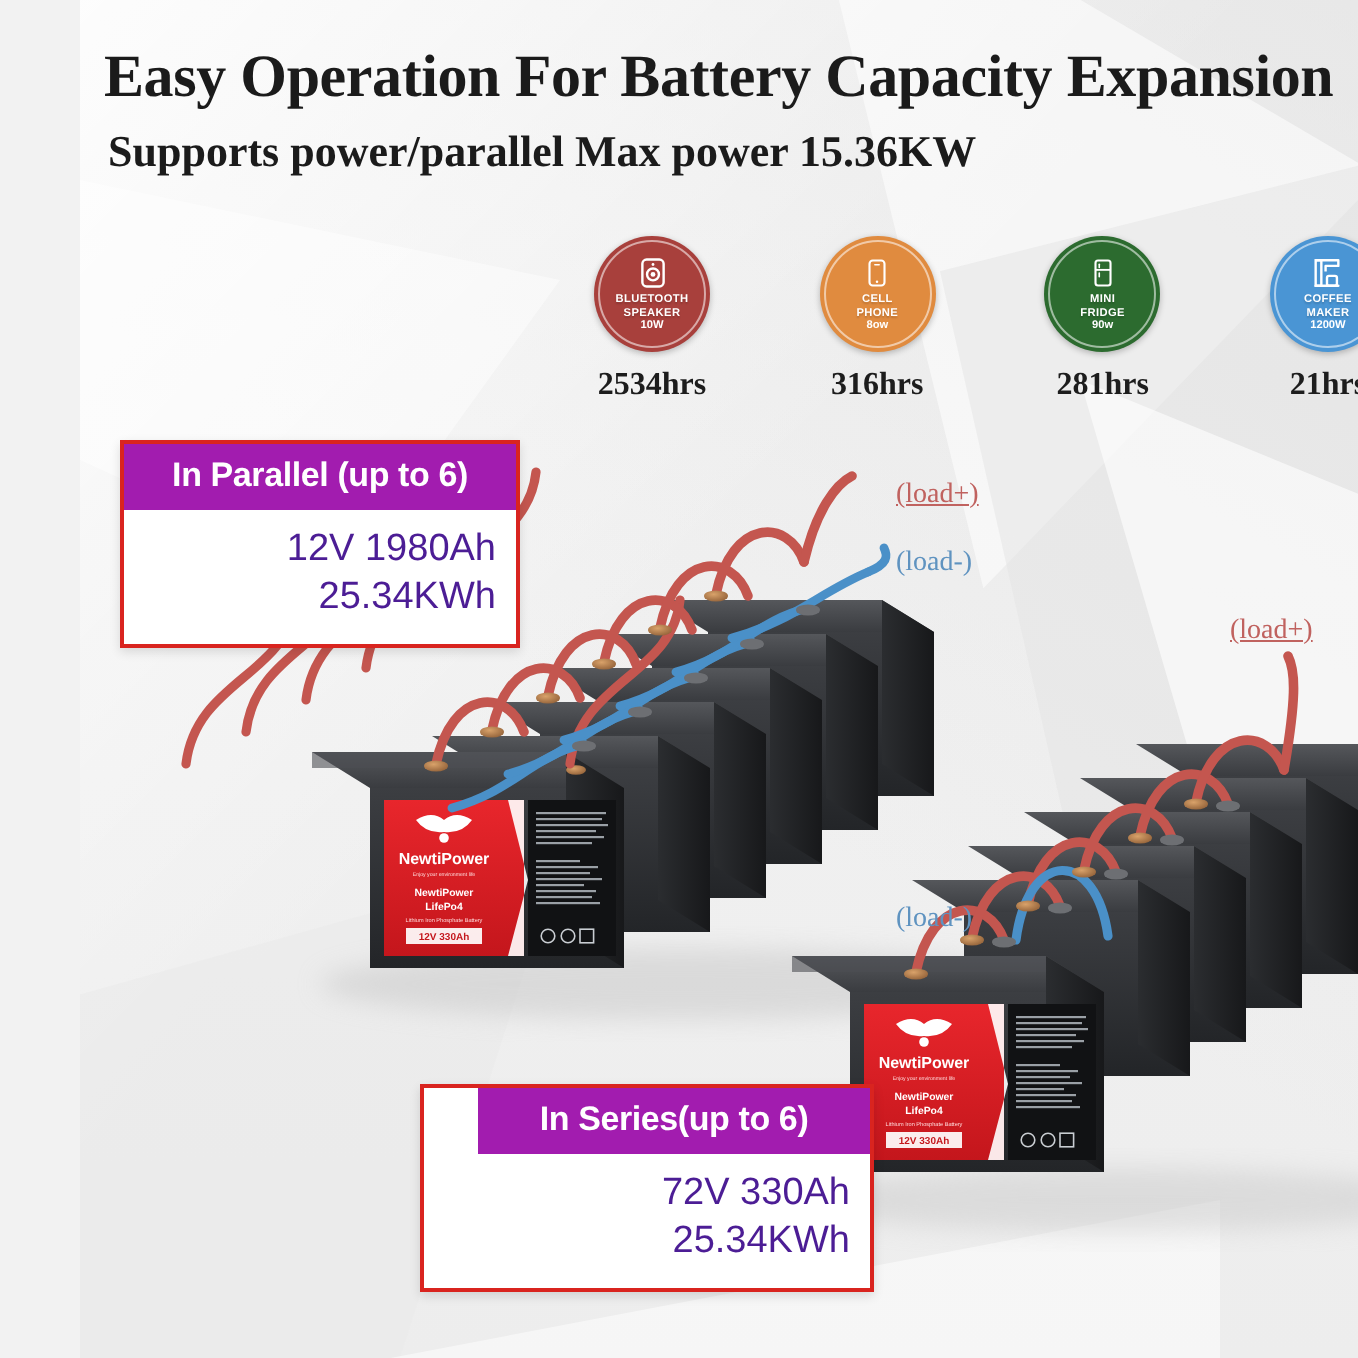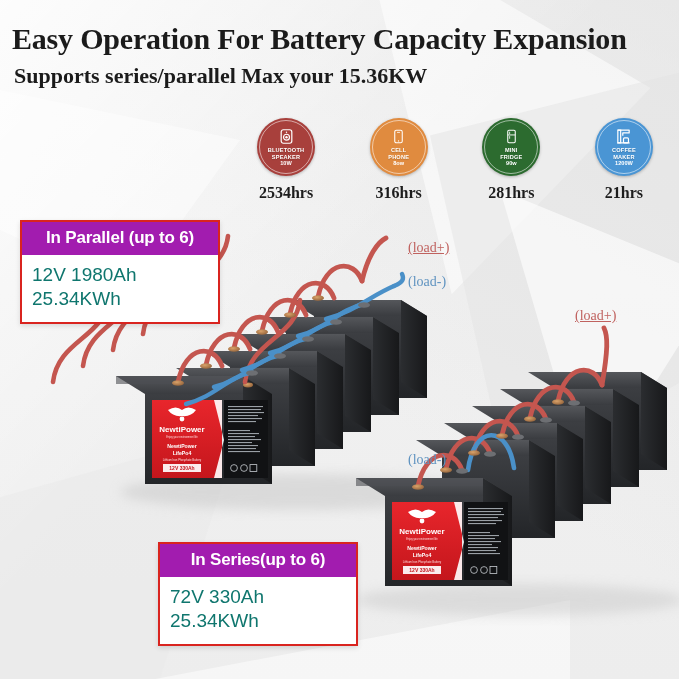--- a/index.html
+++ b/index.html
@@ -9,20 +9,21 @@
     background:#f2f2f2;
     position:relative;
   }
   #stage{
     position:absolute;inset:0;
     background:
       linear-gradient(135deg, rgba(255,255,255,.85) 0%, rgba(236,236,236,0) 45%),
       linear-gradient(210deg, rgba(222,222,222,.55) 0%, rgba(247,247,247,0) 55%),
       linear-gradient(#f4f4f4,#ededed);
     overflow:hidden;
+    margin-left:40px;
   }
   
   .facet{position:absolute;pointer-events:none;}
   .f1{left:300px;top:-40px;width:330px;height:330px;background:rgba(255,255,255,.55);
       transform:rotate(18deg);clip-path:polygon(0 0,100% 22%,62% 100%);}
   .f2{left:430px;top:60px;width:300px;height:420px;background:rgba(228,228,228,.5);
       clip-path:polygon(0 18%,100% 0,100% 70%,26% 100%);}
   .f3{left:500px;top:190px;width:220px;height:300px;background:rgba(255,255,255,.6);
       clip-path:polygon(0 0,100% 30%,40% 100%);}
   .f4{left:-60px;top:430px;width:300px;height:280px;background:rgba(233,233,233,.55);
@@ -72,25 +73,25 @@
   }
 
   
   .callout{position:absolute;background:#fff;border:2px solid #d9241f;
            box-shadow:0 2px 5px rgba(0,0,0,.12);}
   .callout .chead{
     background:#a21caf;color:#fff;font-size:17px;font-weight:700;
     text-align:center;padding:6px 10px 7px;white-space:nowrap;letter-spacing:-.2px;
   }
   .callout .cbody{
-    color:#0f766e;text-align:left;padding:8px 10px 10px;
+    color:#4c1d95;text-align:right;padding:8px 10px 10px;
     font-size:19px;font-weight:400;line-height:1.28;
   }
   #parallel-box{left:20px;top:220px;width:196px;}
-  #series-box{left:158px;top:542px;width:196px;}
+  #series-box{left:170px;top:542px;width:196px;padding-left:27px;}
 
   
   .loadlbl{
     position:absolute;font-family:"Liberation Serif", serif;
     font-size:14px;white-space:nowrap;
   }
   .lplus{color:#c0625f;text-decoration:underline;}
   .lminus{color:#5f93c0;text-align:center;}
   #p-load-plus{left:408px;top:240px;}
   #p-load-minus{left:408px;top:274px;}
@@ -106,21 +107,21 @@
 <div id="stage">
 
   <div class="facet f1"></div>
   <div class="facet f2"></div>
   <div class="facet f3"></div>
   <div class="facet f4"></div>
   <div class="facet f5"></div>
   <div class="facet f6"></div>
 
   <div class="title">Easy Operation For Battery Capacity Expansion</div>
-  <div class="subtitle">Supports series/parallel Max your 15.36KW</div>
+  <div class="subtitle">Supports power/parallel Max power 15.36KW</div>
 
   <div class="badges">
 
     <div class="badge-col">
       <div class="circle" style="background:#a8403c">
         <svg width="17" height="17" viewBox="0 0 24 24">
           <rect x="4.5" y="2.5" width="15" height="19" rx="3" fill="none" stroke="#fff" stroke-width="1.7"></rect>
           <circle cx="12" cy="13" r="4.2" fill="none" stroke="#fff" stroke-width="1.7"></circle>
           <circle cx="12" cy="13" r="1.7" fill="#fff"></circle>
           <circle cx="12" cy="6" r="1" fill="#fff"></circle>

